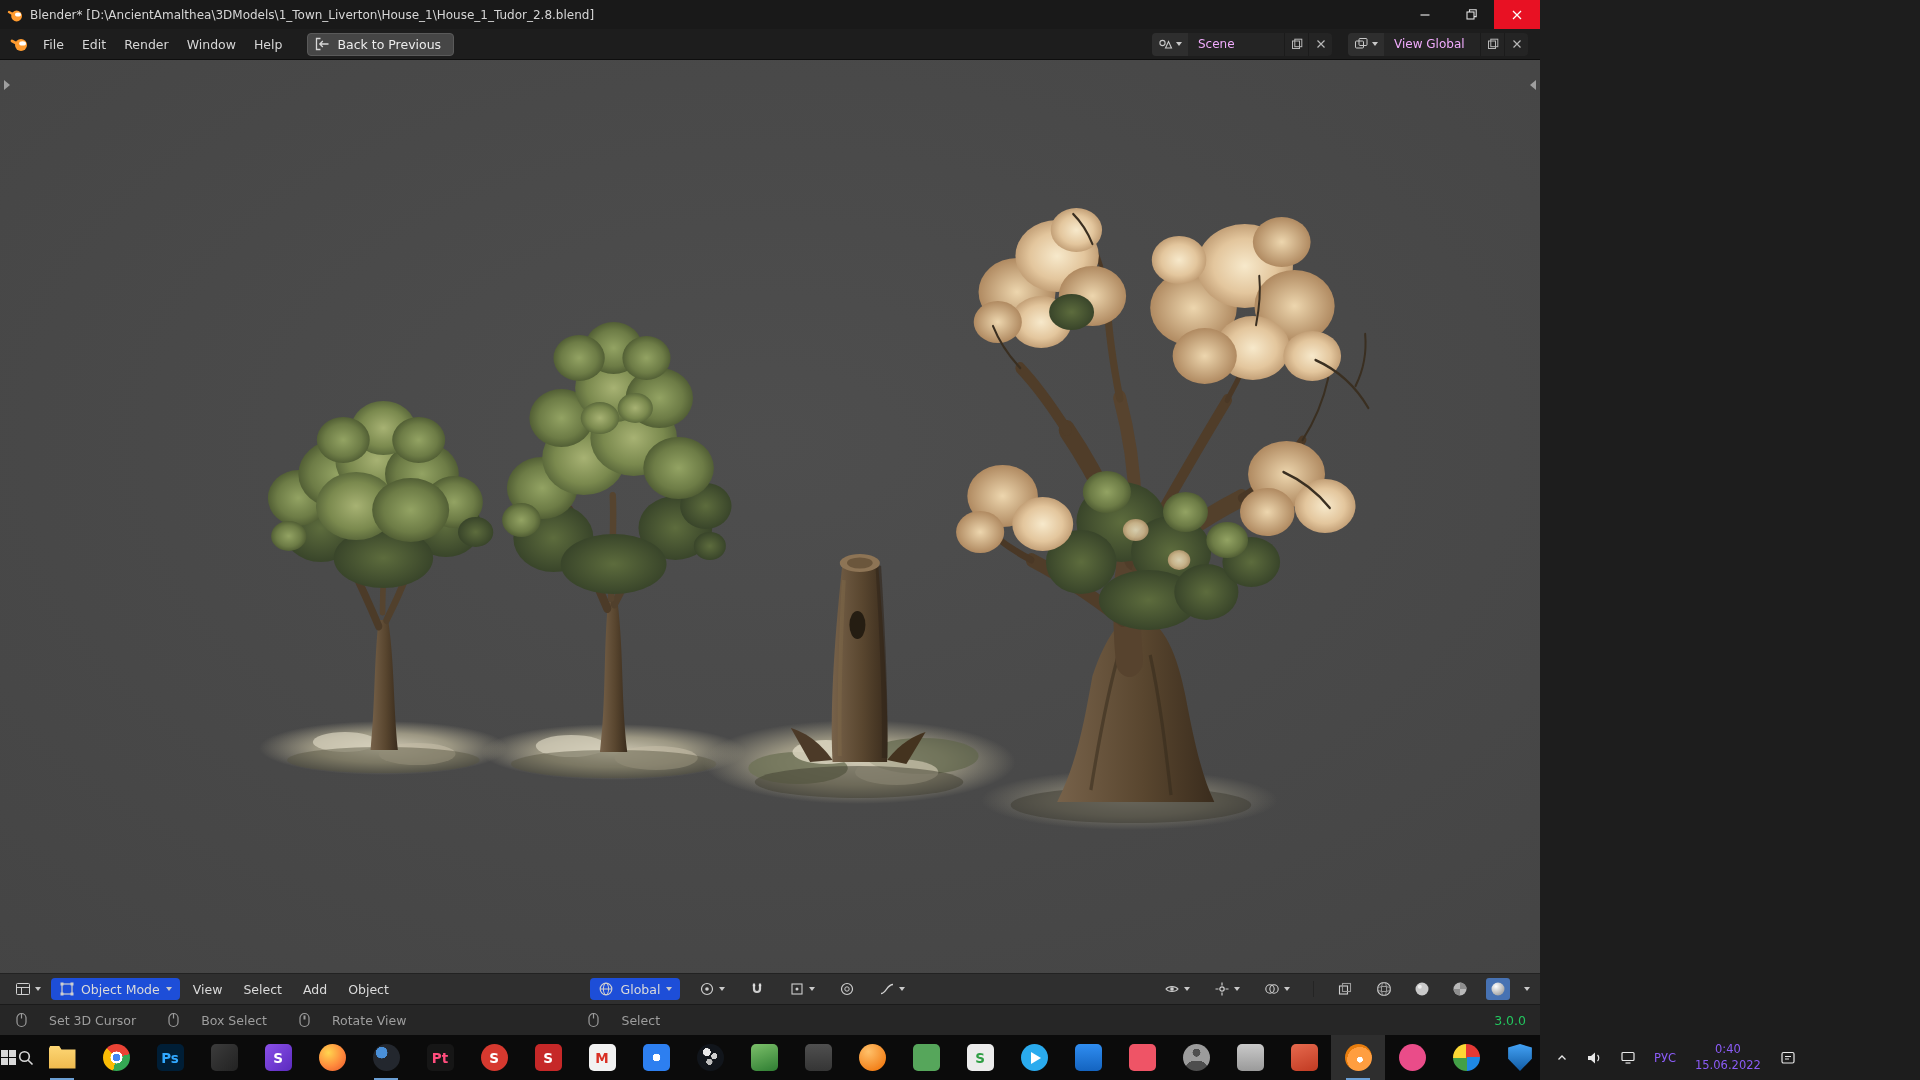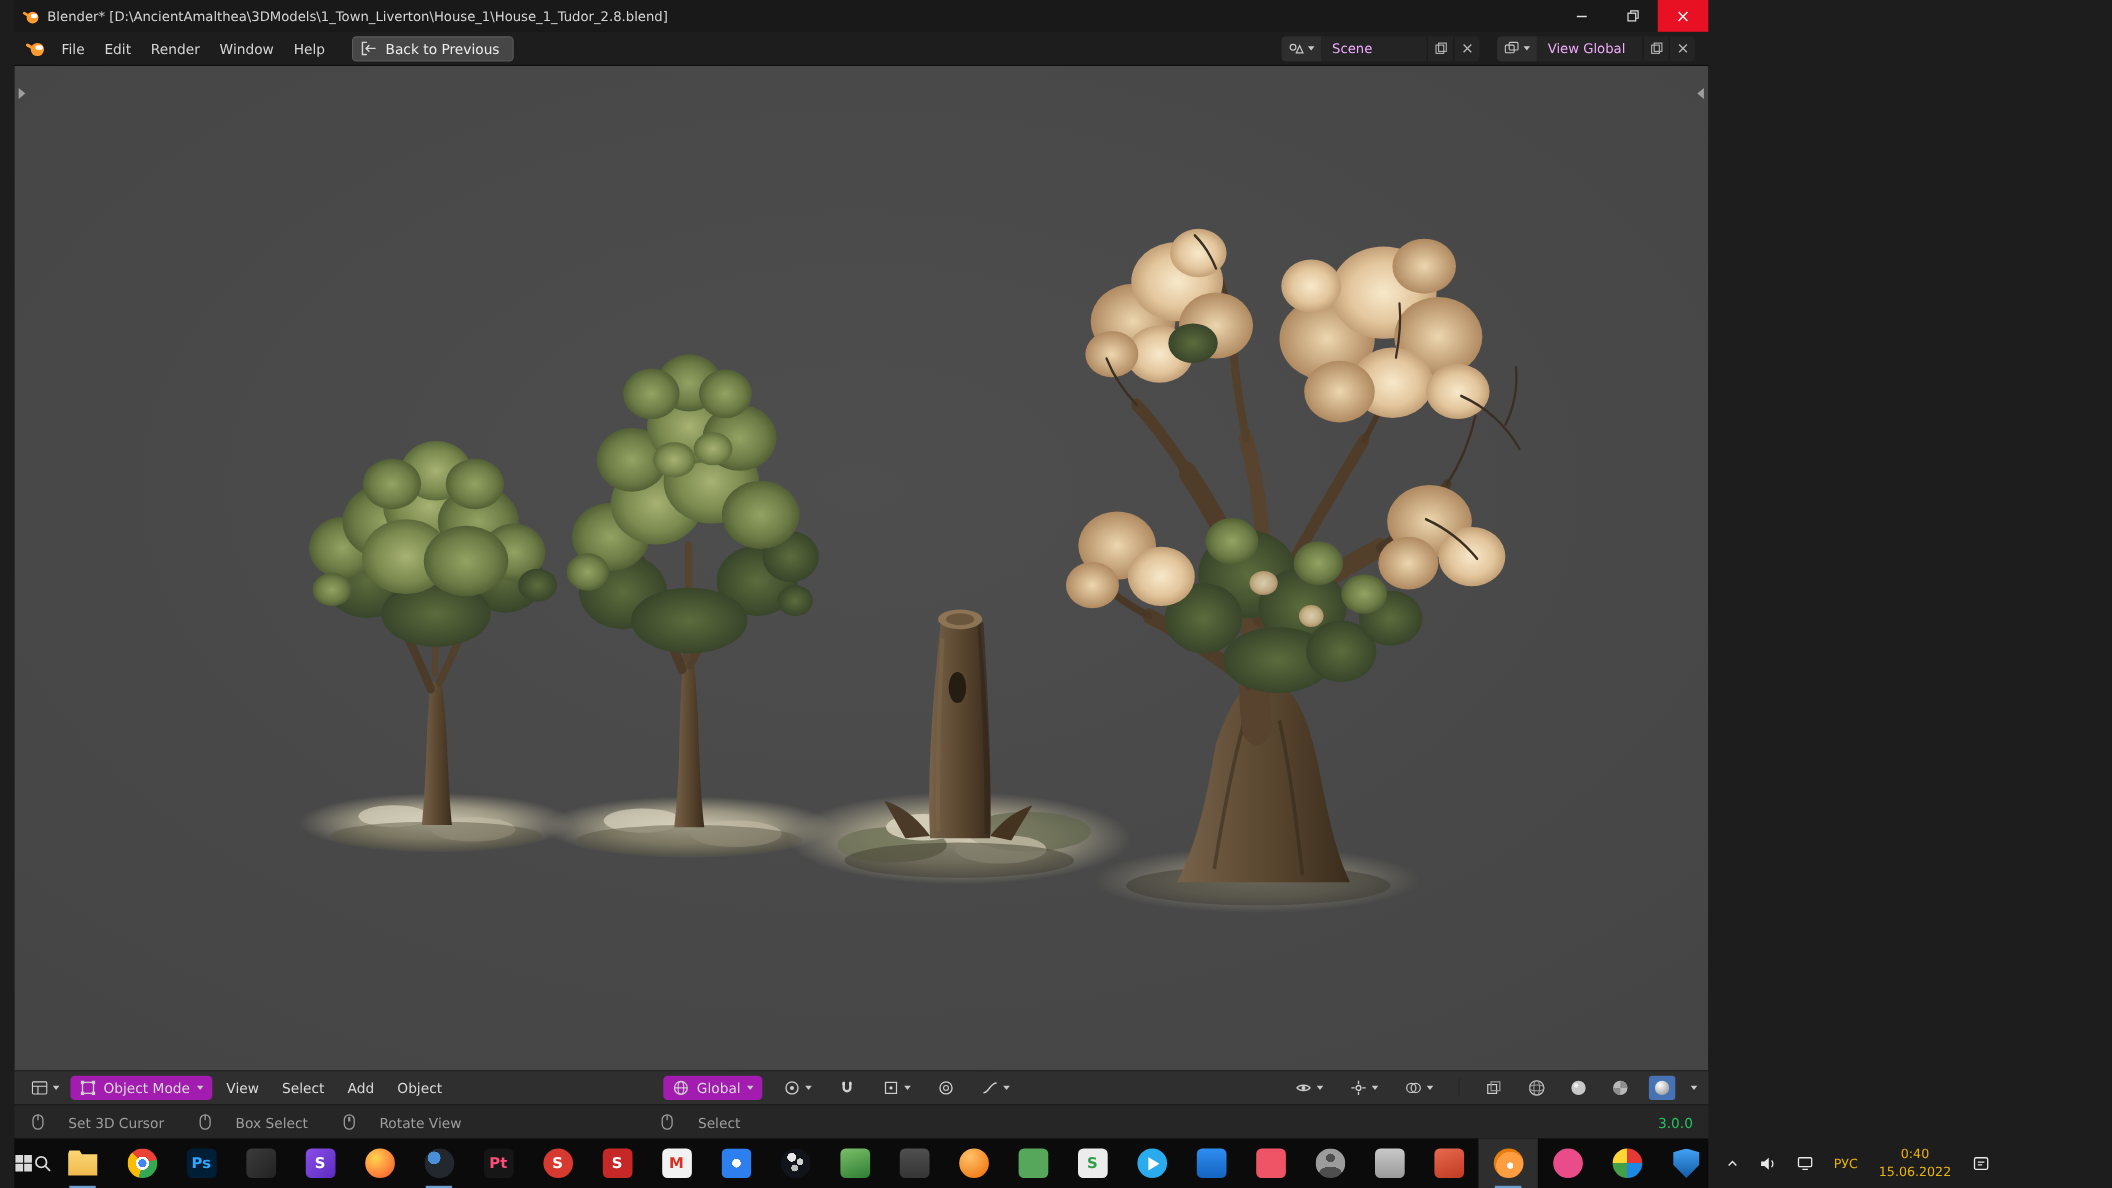--- a/index.html
+++ b/index.html
@@ -1,18 +1,18 @@
 <!DOCTYPE html>
 <html><head>
 <meta charset="utf-8">
 <style>
   * { box-sizing: border-box; margin: 0; padding: 0; }
   html,body { width:1920px; height:1080px; overflow:hidden; background:#1d1d1d;
     font-family:"DejaVu Sans", sans-serif; }
-  .app { width:1540px; height:1080px; display:flex; flex-direction:column;margin-left:13px; }
+  .app { width:1540px; height:1080px; display:flex; flex-direction:column; }
 
   
   .title-bar { height:29px; background:#191919; display:flex; align-items:center; flex:0 0 auto; }
   .tb-logo { width:30px; display:flex; justify-content:center; align-items:center; }
   .tb-title { font-size:12px; color:#d6d6d6; white-space:nowrap; }
   .win-controls { margin-left:auto; display:flex; height:100%; }
   .win-btn { width:46px; height:100%; display:flex; align-items:center; justify-content:center; }
   .win-close { background:#e81123; }
 
   
@@ -34,21 +34,21 @@
   .viewport { position:relative; flex:1 1 auto; overflow:hidden; }
   .viewport svg.scene { position:absolute; inset:0; width:100%; height:100%; display:block; }
   .vp-chev { position:absolute; top:20px; width:0; height:0; border-top:5px solid transparent; border-bottom:5px solid transparent; }
   .vp-chev.left  { left:4px;  border-left:6px solid #9f9f9f; }
   .vp-chev.right { right:4px; border-right:6px solid #9f9f9f; }
 
   
   .vp-header { height:31px; background:#2f2f2f; border-top:1px solid #222; display:flex;
     align-items:center; padding:0 10px; gap:5px; font-size:12.5px; color:#dadada; flex:0 0 auto; }
   .vph-btn { display:flex; align-items:center; gap:4px; padding:3px 5px; border-radius:4px; }
-  .vph-field { display:flex; align-items:center; gap:6px; background:#a21caf; border-radius:4px; padding:3px 8px; }
+  .vph-field { display:flex; align-items:center; gap:6px; background:#1d4ed8; border-radius:4px; padding:3px 8px; }
   .vph-menu { padding:4px 8px; border-radius:4px; }
   .vph-sp1 { flex:1; } .vph-sp2 { flex:1.3; }
   .vph-group { display:flex; align-items:center; gap:14px; }
   .shade-btn { width:24px; height:22px; display:flex; align-items:center; justify-content:center; border-radius:3px; }
   .vdiv { width:1px; height:16px; background:#242424; margin:0 4px; }
 
   
   .status-bar { height:31px; background:#262626; border-top:1px solid #1a1a1a; display:flex;
     align-items:center; padding:0 14px; gap:30px; font-size:12.5px; color:#9e9e9e; flex:0 0 auto; }
   .hint { display:flex; align-items:center; gap:20px; }
@@ -60,21 +60,21 @@
   .tb-slot { width:54px; display:flex; align-items:center; justify-content:center; position:relative;text-align:center; }
   .tb-slot.active { background:#2e2e2e; }
   .tb-slot.open::after { content:""; position:absolute; bottom:0; left:15px; right:15px; height:2px; background:#6b9fd4; }
   .tb-tile { width:27px; height:27px; display:flex; align-items:center; justify-content:center;
     border-radius:5px; font-weight:bold; font-size:13.5px; color:#fff; }
   .tb-tile.circle { border-radius:50%; }
   .tb-tile.folder { clip-path:polygon(0 20%,6% 7%,40% 7%,48% 20%,100% 20%,100% 91%,0 91%); border-radius:2px; }
   .tb-tile.shield { clip-path:polygon(50% 0,94% 13%,94% 55%,50% 100%,6% 55%,6% 13%); }
   .tri { width:0; height:0; border-top:6px solid transparent; border-bottom:6px solid transparent;
     border-left:10px solid #fff; margin-left:3px; display:inline-block; }
-  .tray { margin-left:auto; display:flex; align-items:center; color:#eab308; }
+  .tray { margin-left:auto; display:flex; align-items:center; color:#8b5cf6; }
   .tray-item { padding:0 9px; display:flex; align-items:center; justify-content:center; height:100%; }
   .tray-lang { font-size:11.5px; }
   .tray-clock { font-size:11.5px; text-align:center; line-height:1.35; padding:0 10px; }
 </style>
 </head>
 <body>
 
 <div class="app">
 
   <div class="title-bar">

